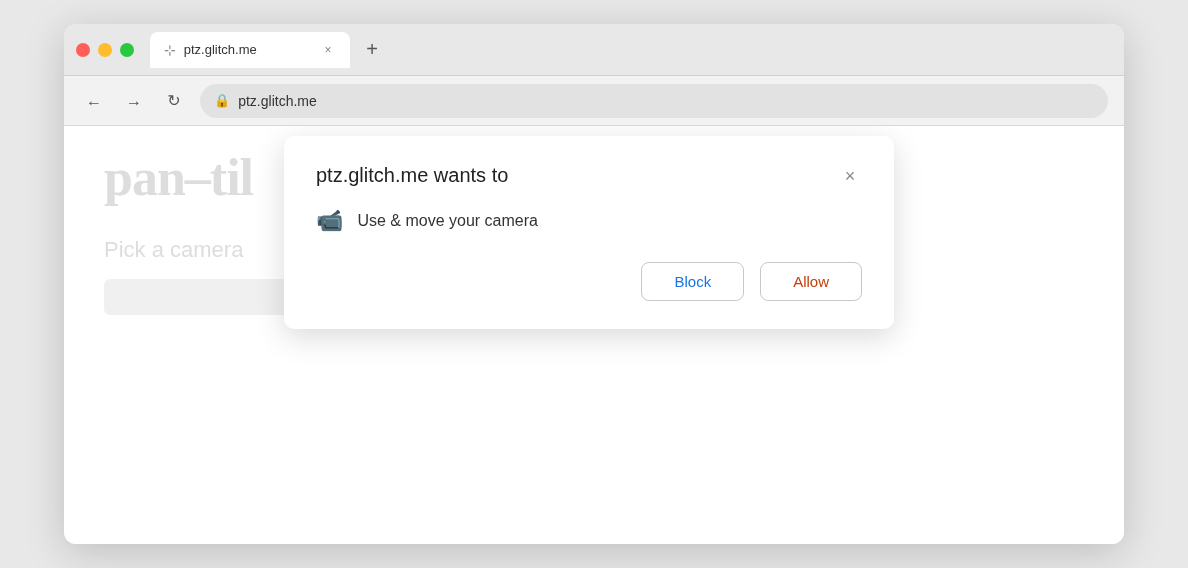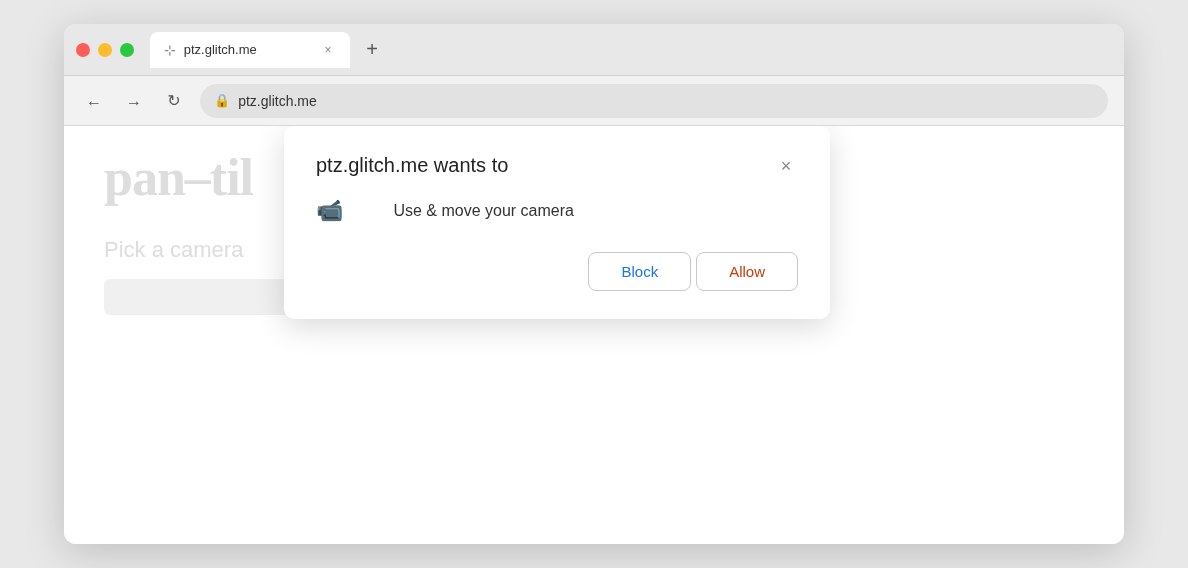--- a/index.html
+++ b/index.html
@@ -177,23 +177,23 @@
       margin-top: 16px;
       width: 200px;
       height: 36px;
       background: #f0f0f0;
       border-radius: 6px;
     }
 
     
     .permission-popup {
       position: absolute;
-      top: 0;
+      top: 10px;
       left: 220px;
-      width: 546px;
+      width: 610px;
       background: #ffffff;
       border-radius: 10px;
       box-shadow: 0 8px 30px rgba(0,0,0,0.15);
       padding: 28px 32px 28px 32px;
     }
 
     .popup-header {
       display: flex;
       justify-content: space-between;
       align-items: flex-start;
@@ -225,27 +225,26 @@
     }
 
     .camera-icon {
       font-size: 22px;
       color: #444;
     }
 
     .permission-text {
       font-size: 16px;
       color: #333;
-      margin-left: 36px;
     }
 
     .popup-buttons {
       display: flex;
       justify-content: flex-end;
-      gap: 5px;
+      gap: 16px;
     }
 
     .popup-btn {
       padding: 10px 32px;
       border-radius: 8px;
       border: 1.5px solid #c8c8c8;
       background: #ffffff;
       font-size: 15px;
       cursor: pointer;
       font-family: inherit;

